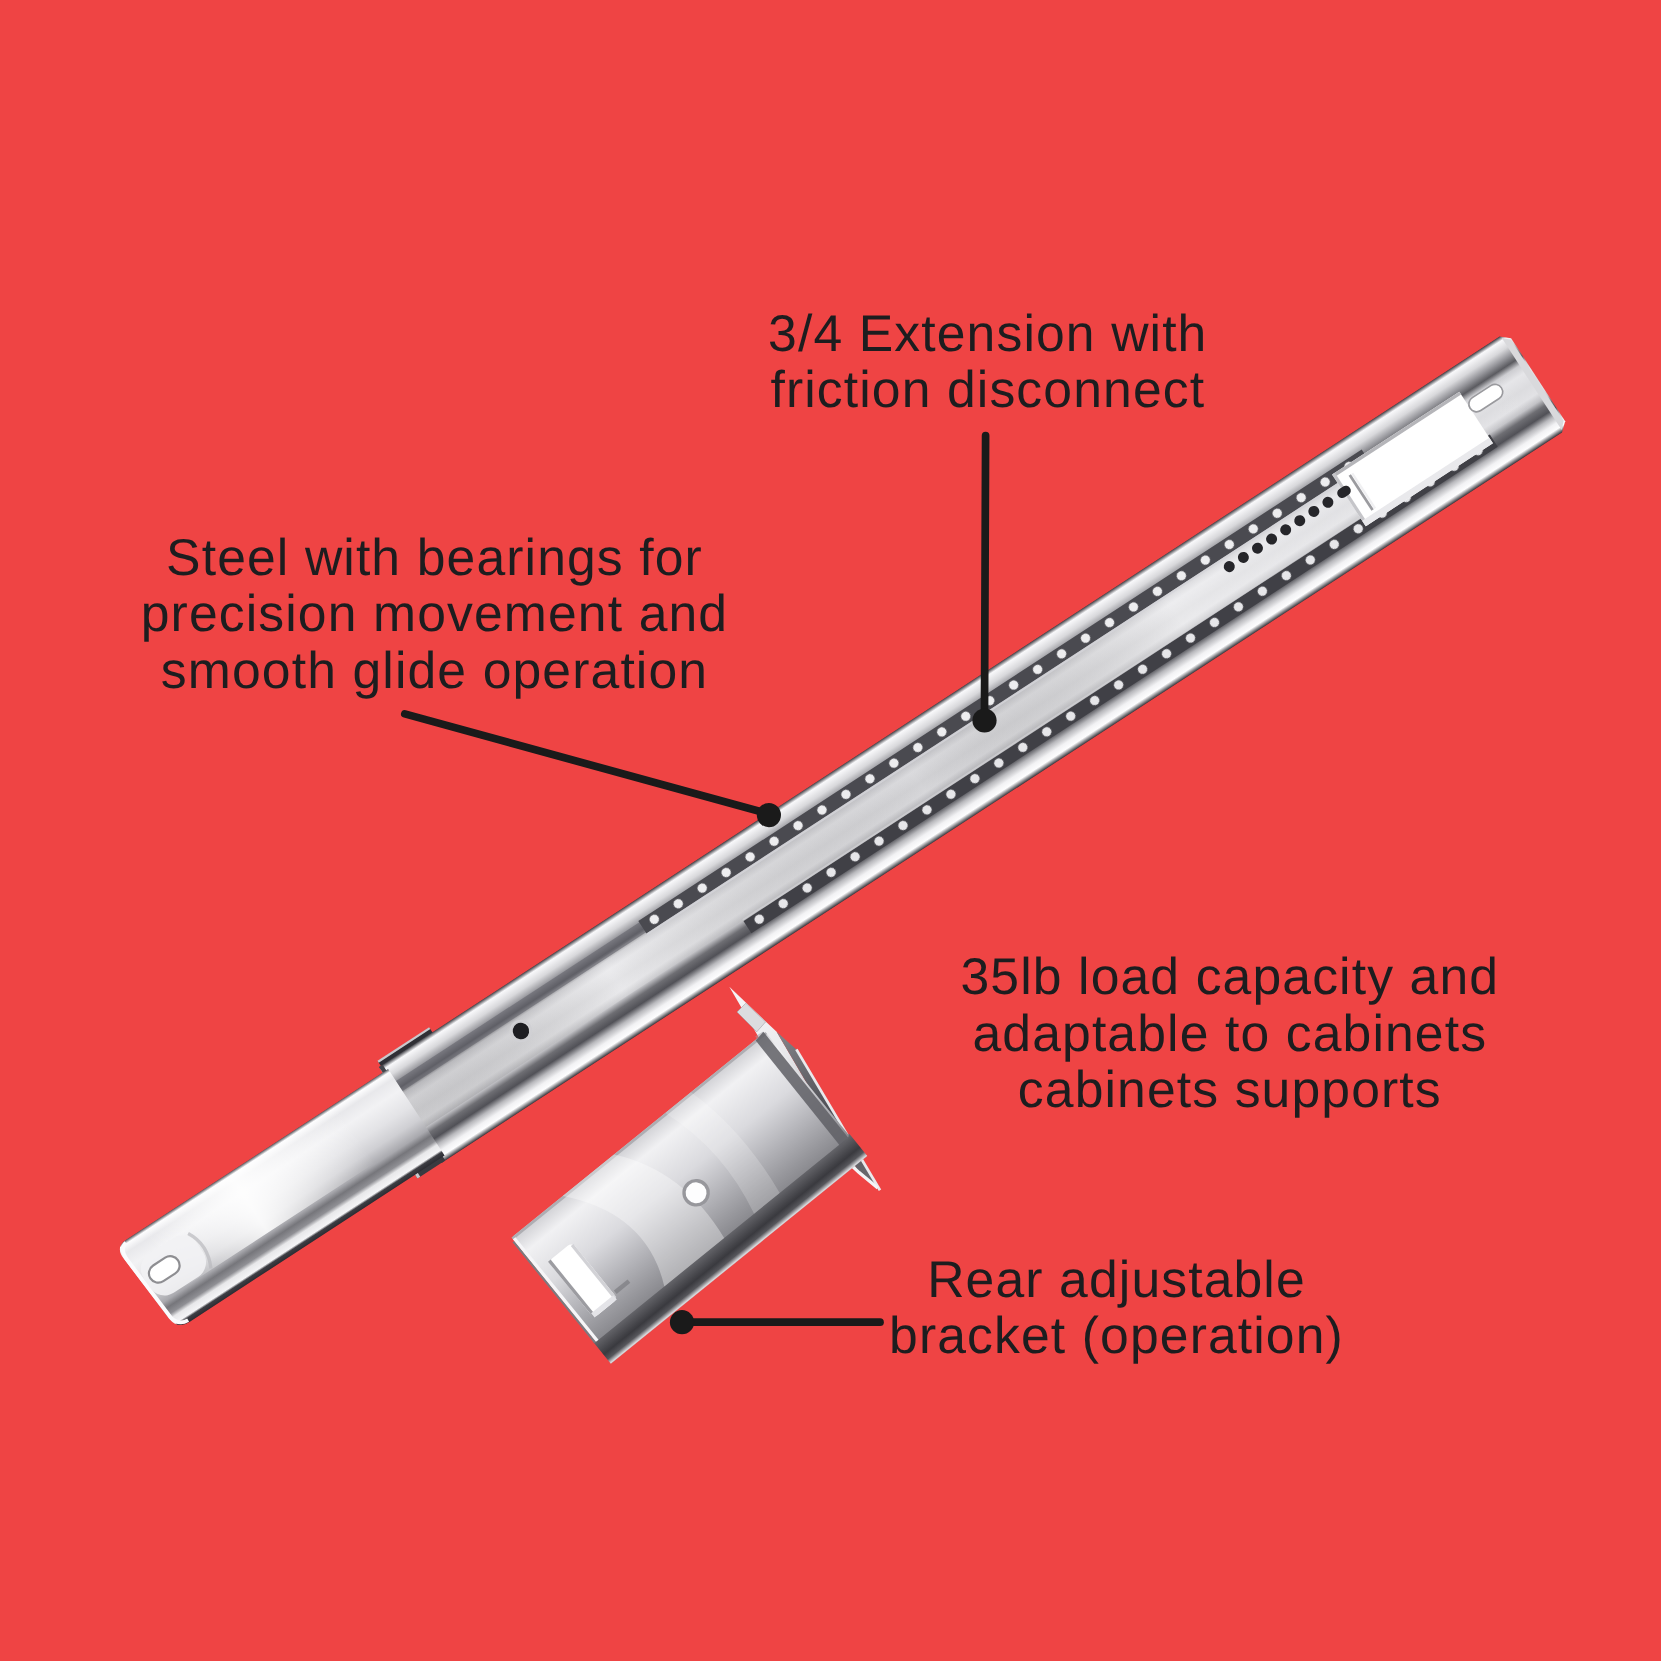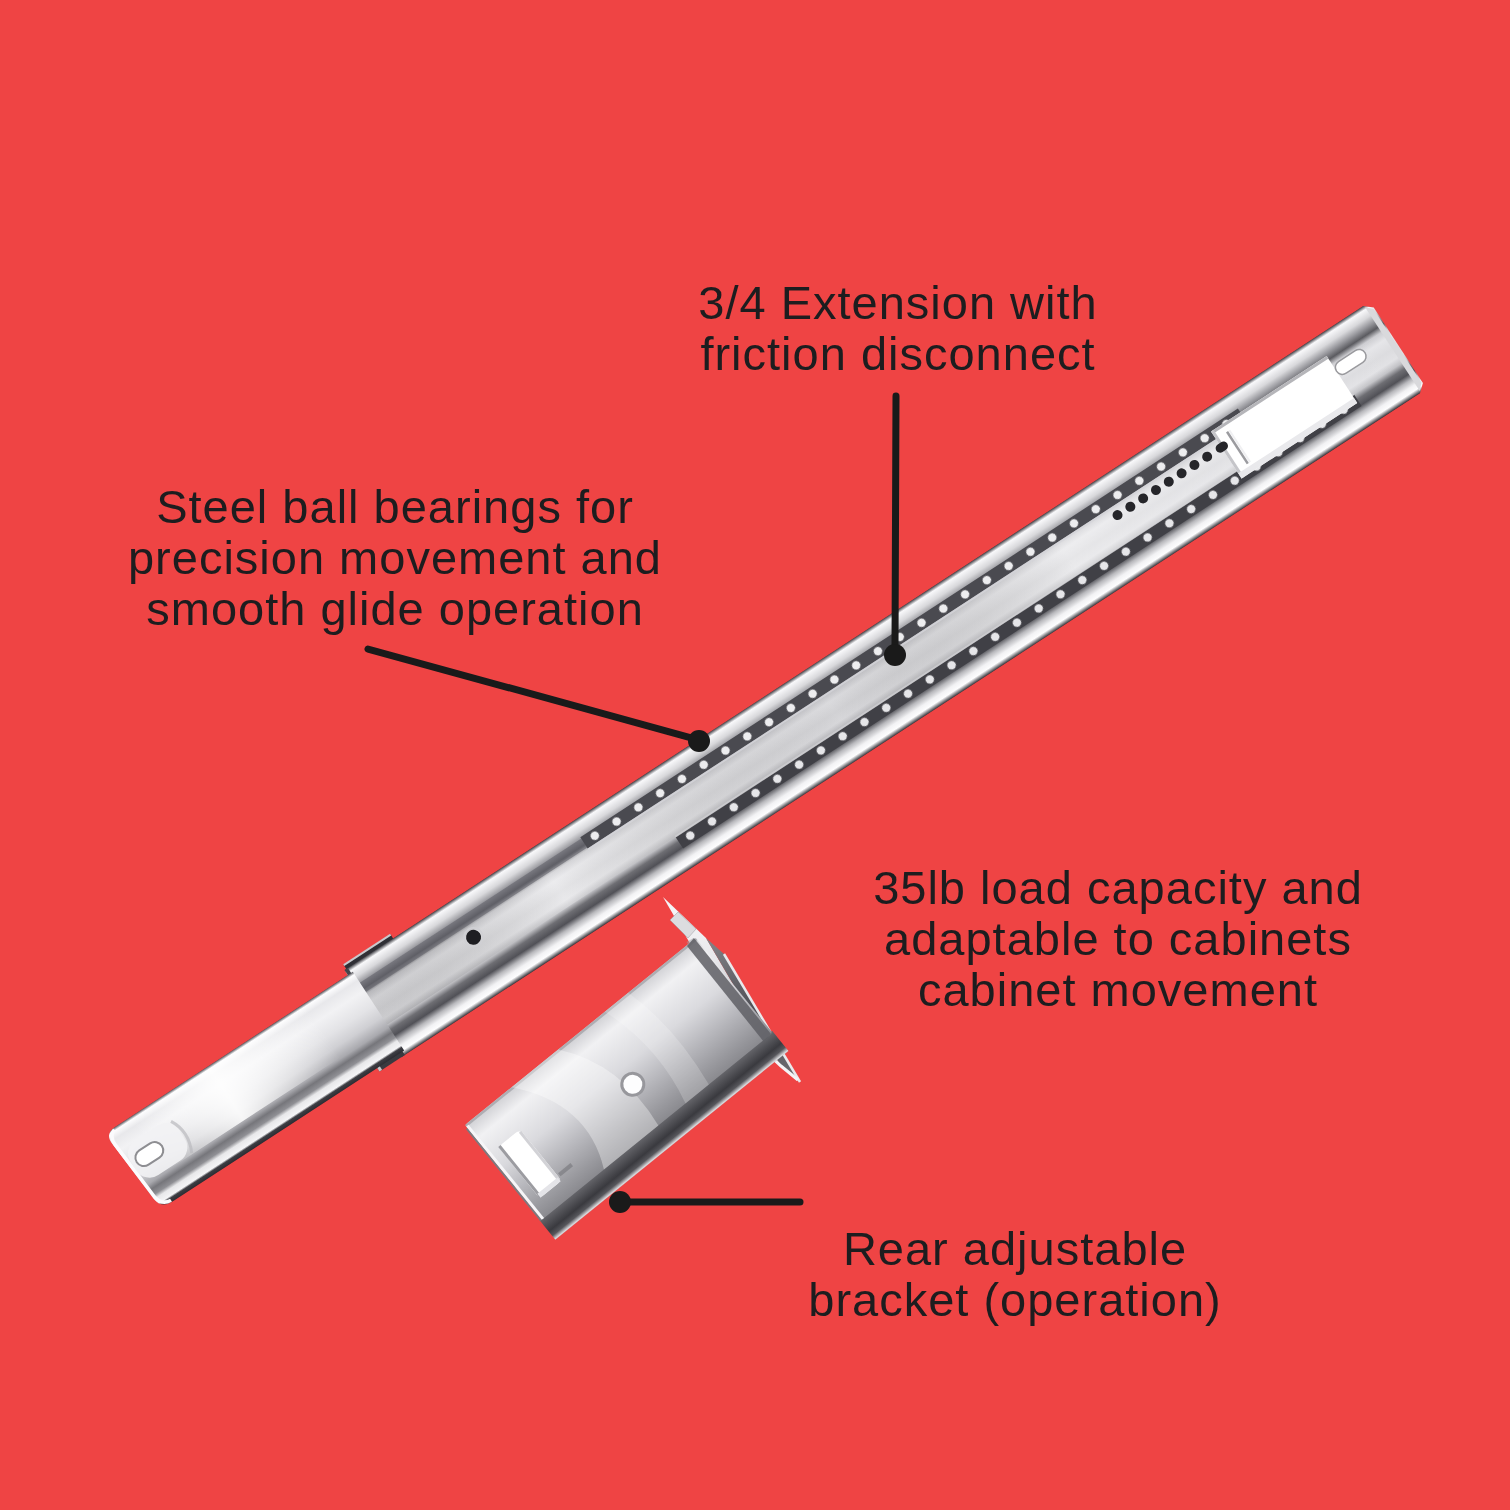--- a/index.html
+++ b/index.html
@@ -10,21 +10,21 @@
   .art{position:absolute;left:0;top:0;width:1510px;height:1510px;}
   .callout-text{
     position:absolute;width:620px;text-align:center;
     color:#1d1d1f;font-size:47px;line-height:51px;font-weight:500;
     letter-spacing:1px;white-space:nowrap;
   }
   .callout-text span{display:block;}
   .ct-extension{left:588px;top:277px;}
   .ct-bearings{left:85px;top:481px;}
   .ct-capacity{left:808px;top:862px;}
-  .ct-bracket{left:705px;top:1223px;}
+  .ct-bracket{left:705px;top:1137px;}
 </style>
 </head>
 <body>
 
 <div class="canvas">
 
   <svg class="art" viewBox="0 0 1510 1510" aria-hidden="true">
     <defs>
       <linearGradient id="gOuter" gradientUnits="userSpaceOnUse" x1="0" y1="-52" x2="0" y2="52">
         <stop offset="0" stop-color="#3f3f45"></stop>
@@ -195,29 +195,29 @@
     <circle cx="699" cy="741" r="11" fill="#1a1a1a"></circle>
     <circle cx="620" cy="1202" r="11" fill="#1a1a1a"></circle>
   </svg>
 
   <div class="callout-text ct-extension">
     <span>3/4 Extension with</span>
     <span>friction disconnect</span>
   </div>
 
   <div class="callout-text ct-bearings">
-    <span>Steel ball bearings for</span>
+    <span>Steel with bearings for</span>
     <span>precision movement and</span>
     <span>smooth glide operation</span>
   </div>
 
   <div class="callout-text ct-capacity">
     <span>35lb load capacity and</span>
     <span>adaptable to cabinets</span>
-    <span>cabinet movement</span>
+    <span>cabinets supports</span>
   </div>
 
   <div class="callout-text ct-bracket">
     <span>Rear adjustable</span>
     <span>bracket (operation)</span>
   </div>
 
 </div>
 
 </body></html>

